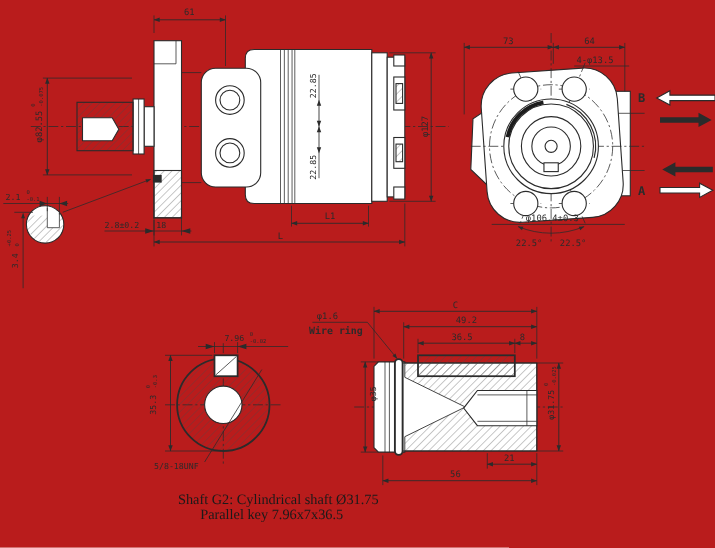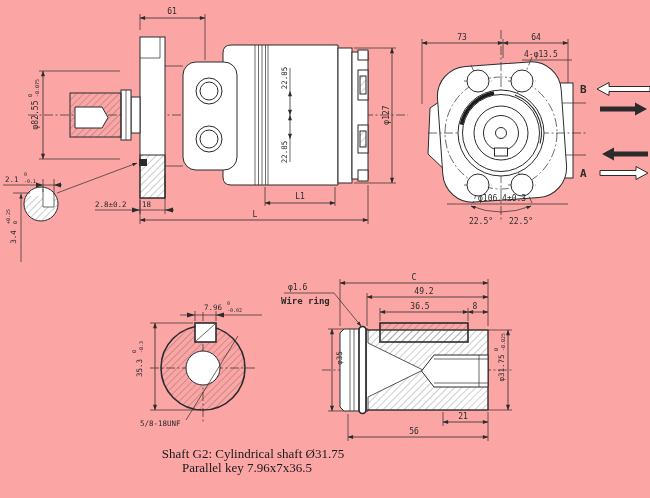--- a/index.html
+++ b/index.html
@@ -1,16 +1,16 @@
 <!DOCTYPE html>
 <html><head>
 <meta charset="utf-8">
 <style>
   html,body{margin:0;padding:0;background:#fff;}
-  #sheet{position:relative;width:650px;height:498px;background:#fca5a5;overflow:hidden;}
+  #sheet{position:relative;width:650px;height:498px;background:#b91c1c;overflow:hidden;}
   svg text{fill:#2b2b2b;}
   .ln{stroke:#2b2b2b;stroke-width:1;fill:none;}
   .lnw{stroke:#2b2b2b;stroke-width:1;fill:#fff;}
   .lnh{stroke:#2b2b2b;stroke-width:1;fill:url(#h);}
   .thk{stroke-width:1.6;}
   .cl{stroke:#2b2b2b;stroke-width:0.7;fill:none;stroke-dasharray:9 2.5 2 2.5;}
   .de{stroke:#2b2b2b;stroke-width:0.7;fill:none;}
   .dim{stroke:#2b2b2b;stroke-width:0.8;fill:none;marker-start:url(#ah);marker-end:url(#ah);}
   .ldr{stroke:#2b2b2b;stroke-width:0.7;fill:none;marker-end:url(#ah);}
   .ar{fill:#2b2b2b;stroke:none;}

